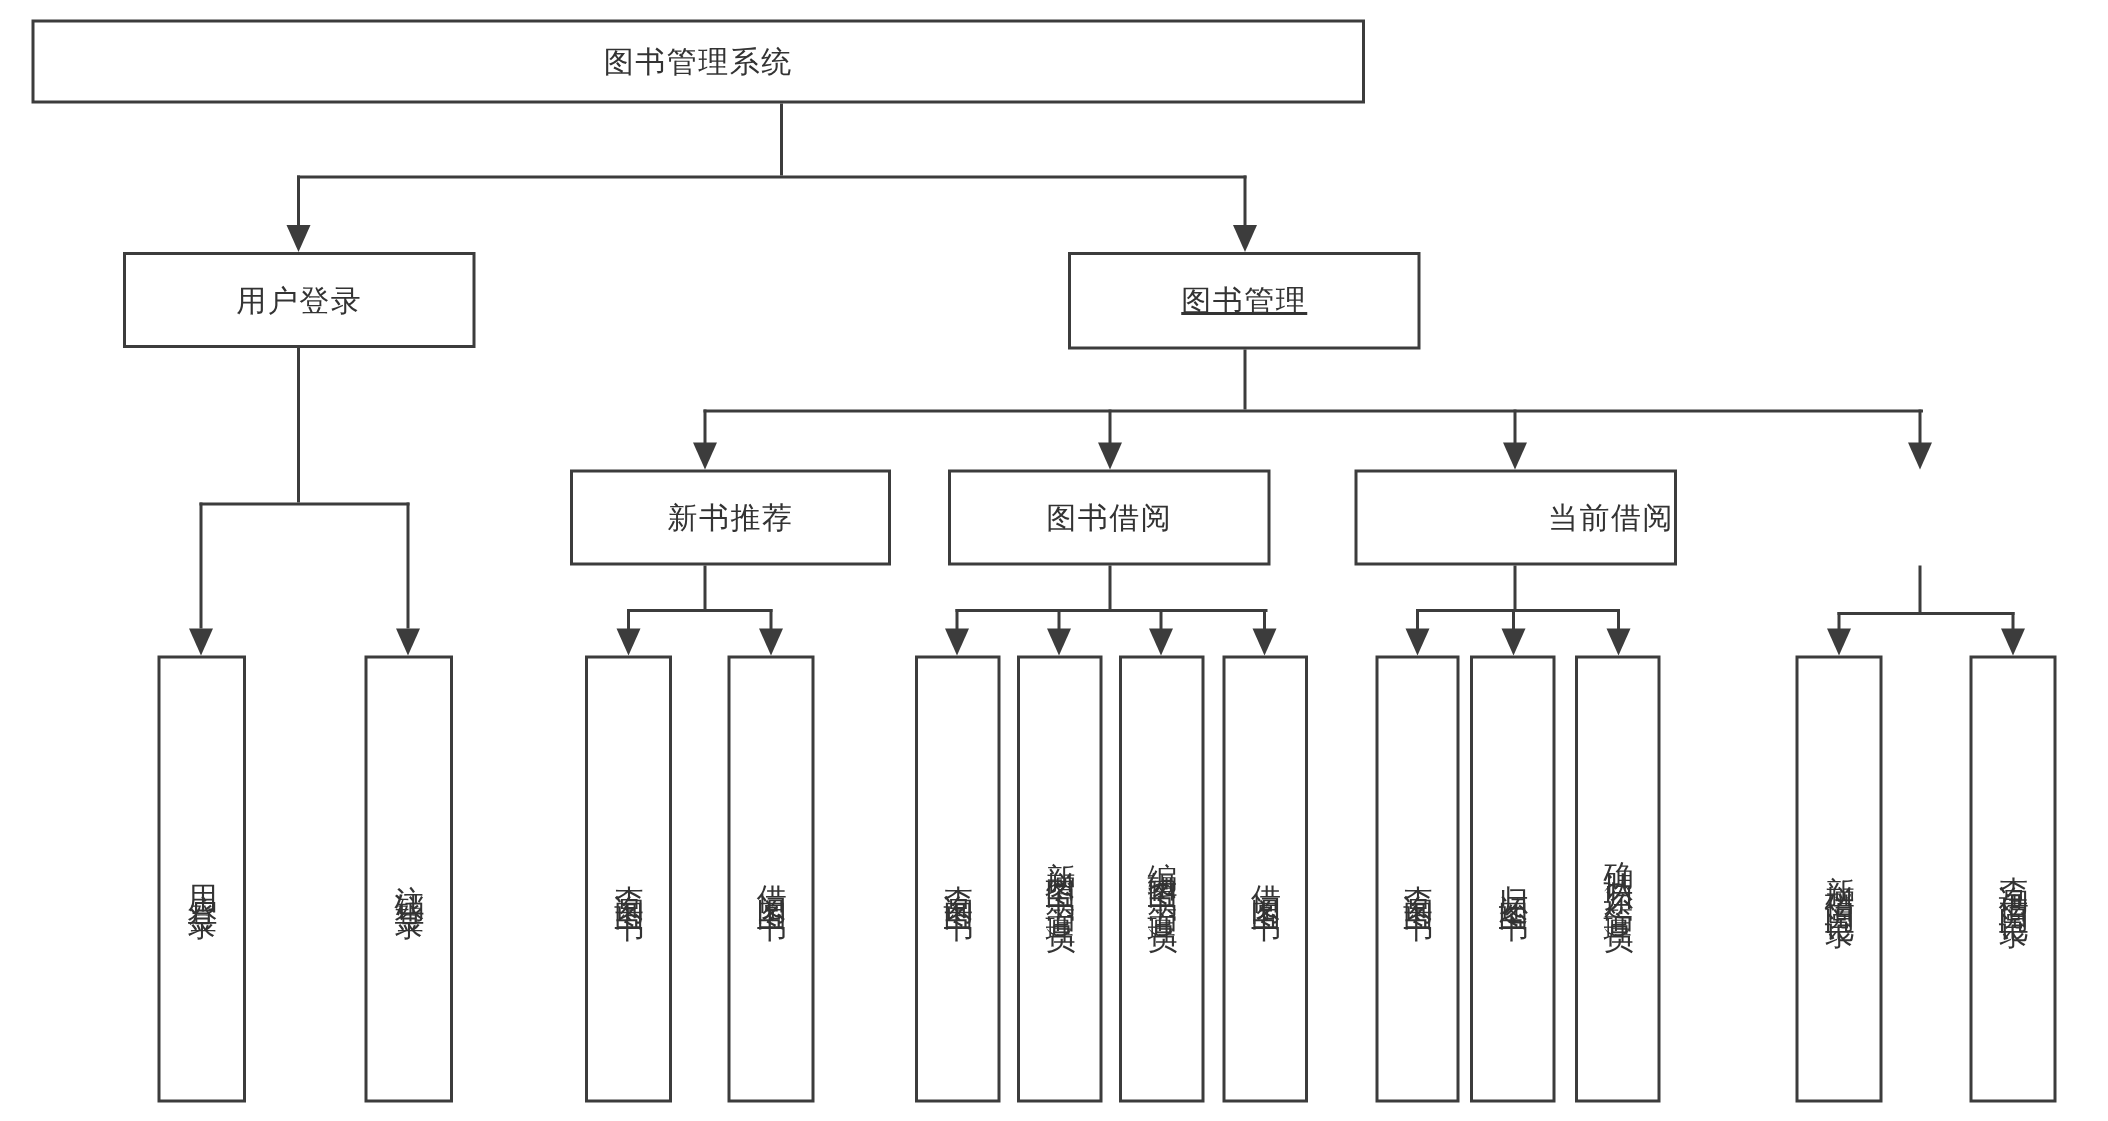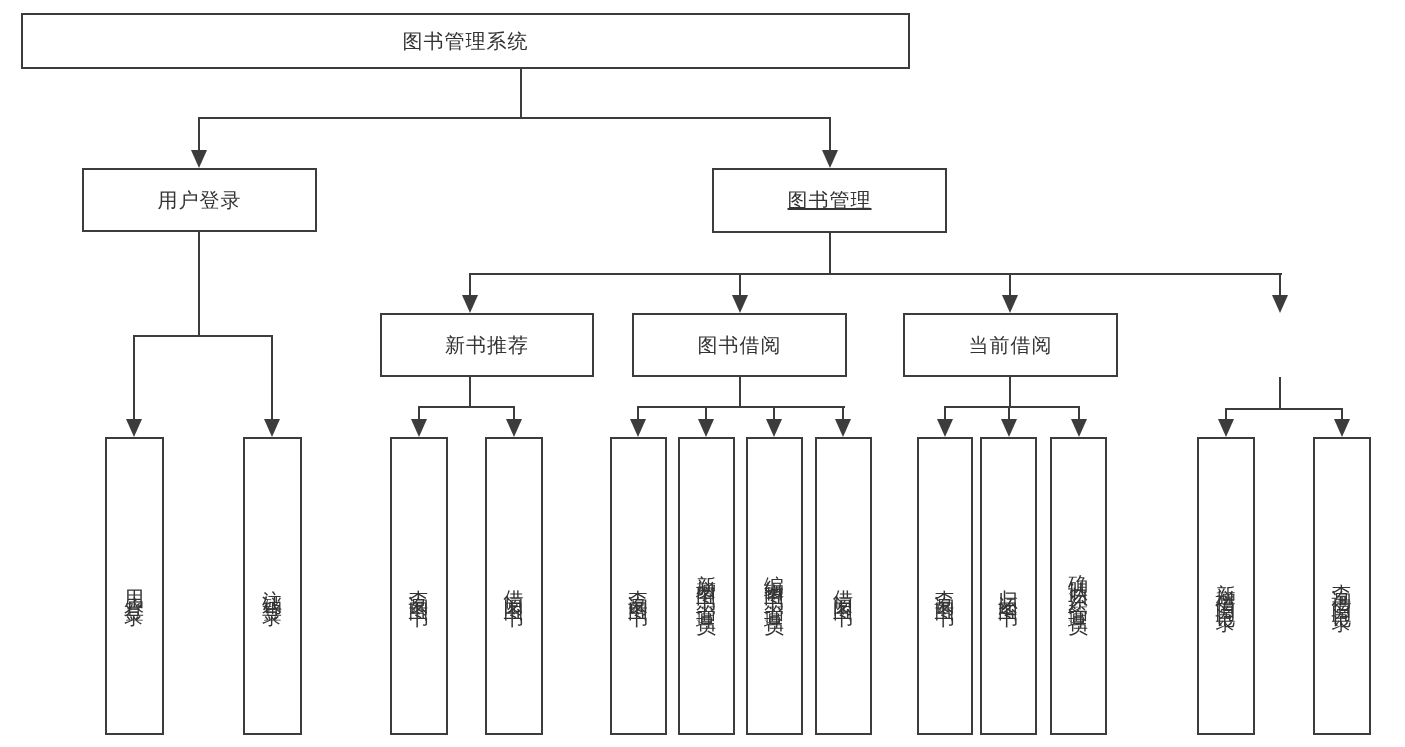--- a/index.html
+++ b/index.html
@@ -45,21 +45,21 @@
   <div class="node" style="left:712px;top:168px;width:235px;height:65px;text-decoration:underline;">
     <span class="lbl">图书管理</span>
   </div>
 
   <div class="node" style="left:363px;top:313px;width:214px;height:64px;margin-left:17px;">
     <span class="lbl">新书推荐</span>
   </div>
   <div class="node" style="left:632px;top:313px;width:215px;height:64px;">
     <span class="lbl">图书借阅</span>
   </div>
-  <div class="node" style="left:903px;top:313px;width:215px;height:64px;">
+  <div class="node" style="left:903px;top:313px;width:215px;height:64px;justify-content:flex-end;">
     <span class="lbl">当前借阅</span>
   </div>
 
   <div class="node leaf" style="left:105px;top:437px;width:59px;height:298px;">
     <span class="lbl">用户登录</span>
   </div>
   <div class="node leaf" style="left:243px;top:437px;width:59px;height:298px;">
     <span class="lbl">注销登录</span>
   </div>
 

